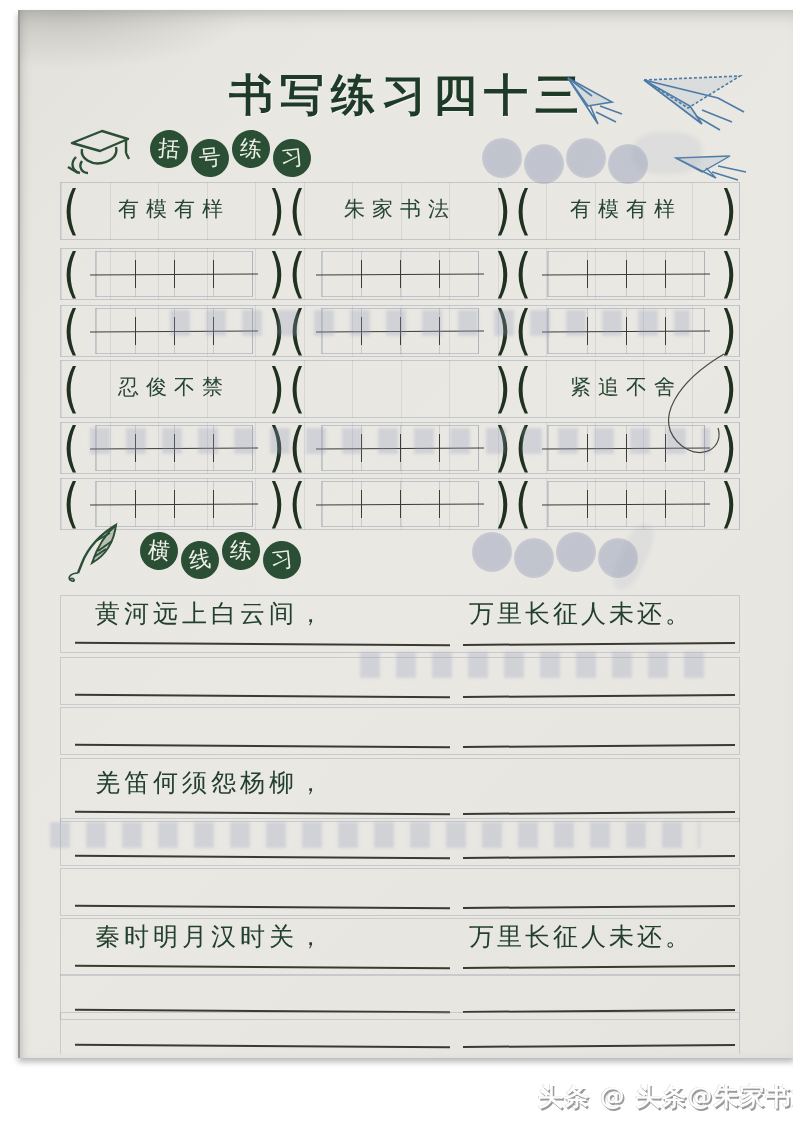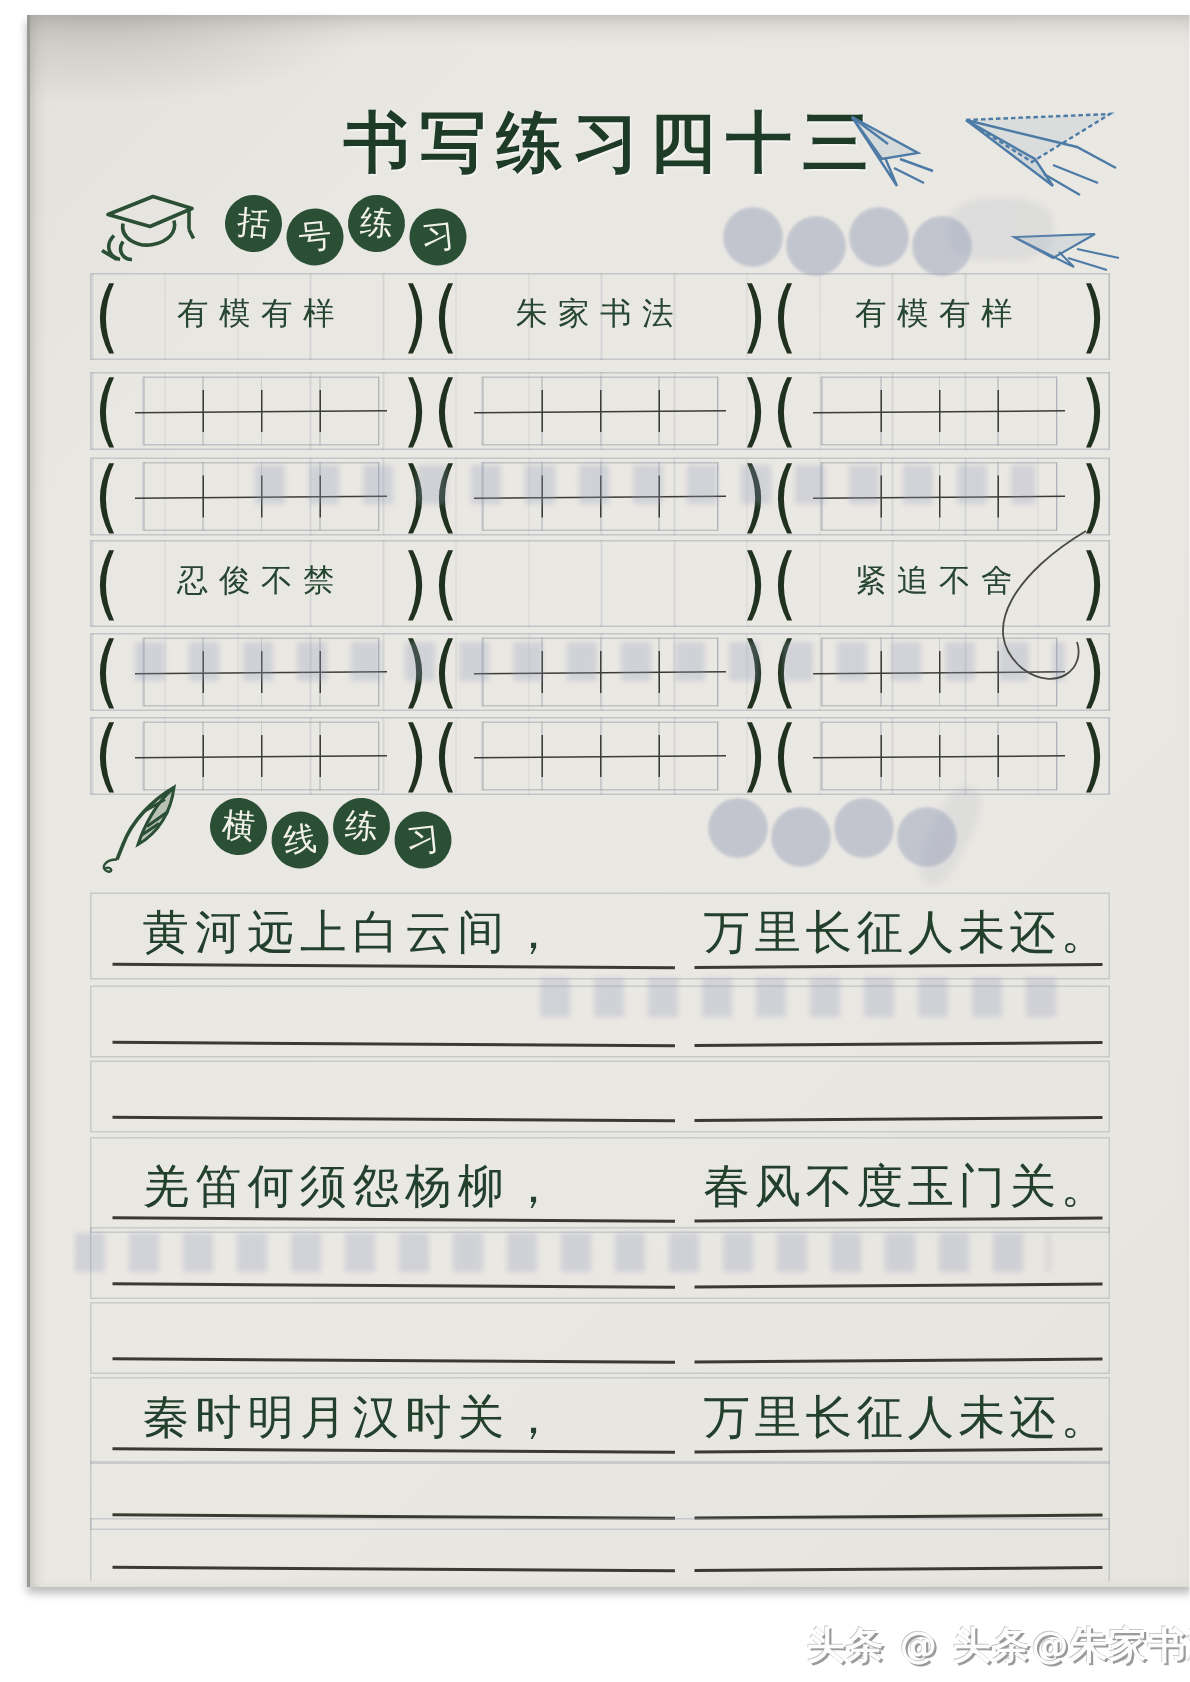--- a/index.html
+++ b/index.html
@@ -59,21 +59,21 @@
   .gridbox .tick{position:absolute;top:18%;height:64%;width:0;border-left:1.6px solid #3c3c36;}
   .gridbox .t1{left:25%;} .gridbox .t2{left:50%;} .gridbox .t3{left:75%;}
 
   
   .lrow{position:absolute;left:40px;width:680px;border:1px solid rgba(150,158,170,.4);
     box-sizing:border-box;}
   .useg{position:absolute;bottom:7px;height:4px;border-bottom:2.2px solid #3a3a33;
     border-radius:0 0 60%/6px 60%/6px;}
   .useg.l{left:14px;width:375px;transform:rotate(.35deg);}
   .useg.r{left:402px;width:272px;transform:rotate(-.4deg);}
-  .poem{position:absolute;bottom:9px;white-space:nowrap;font-size:31px;color:#22402c;
+  .poem{position:absolute;bottom:22px;white-space:nowrap;font-size:25px;color:#22402c;
     letter-spacing:4px;text-align:right;}
   .poem.pl{left:34px;} .poem.pr{left:408px;letter-spacing:3px;}
 
   
   .scratch{position:absolute;}
 
   
   .watermark{position:absolute;left:538px;top:1080px;font-size:25px;letter-spacing:1px;
     font-family:"DejaVu Sans","Liberation Sans",sans-serif;font-weight:bold;
     color:#fdfdfd;text-shadow:1.5px 1.5px 0 #9b9b9b,-0.5px -0.5px 0 #c8c8c8;white-space:nowrap;}
@@ -342,21 +342,20 @@
       <span class="useg r"></span>
     </div>
     <div class="bleed-strip" style="left:340px;top:642px;width:360px;"></div>
     <div class="lrow" style="top:697px;height:48px;">
       <span class="useg l"></span>
       <span class="useg r"></span>
     </div>
 
     <div class="lrow" style="top:748px;height:64px;">
       <span class="poem pl">羌笛何须怨杨柳，</span>
-      <span class="poem pr">春风不度玉门关。</span>
       <span class="useg l"></span>
       <span class="useg r"></span>
     </div>
     <div class="lrow" style="top:808px;height:48px;">
       <span class="useg l"></span>
       <span class="useg r"></span>
     </div>
     <div class="bleed-strip" style="left:30px;top:812px;width:650px;"></div>
     <div class="lrow" style="top:858px;height:48px;">
       <span class="useg l"></span>

